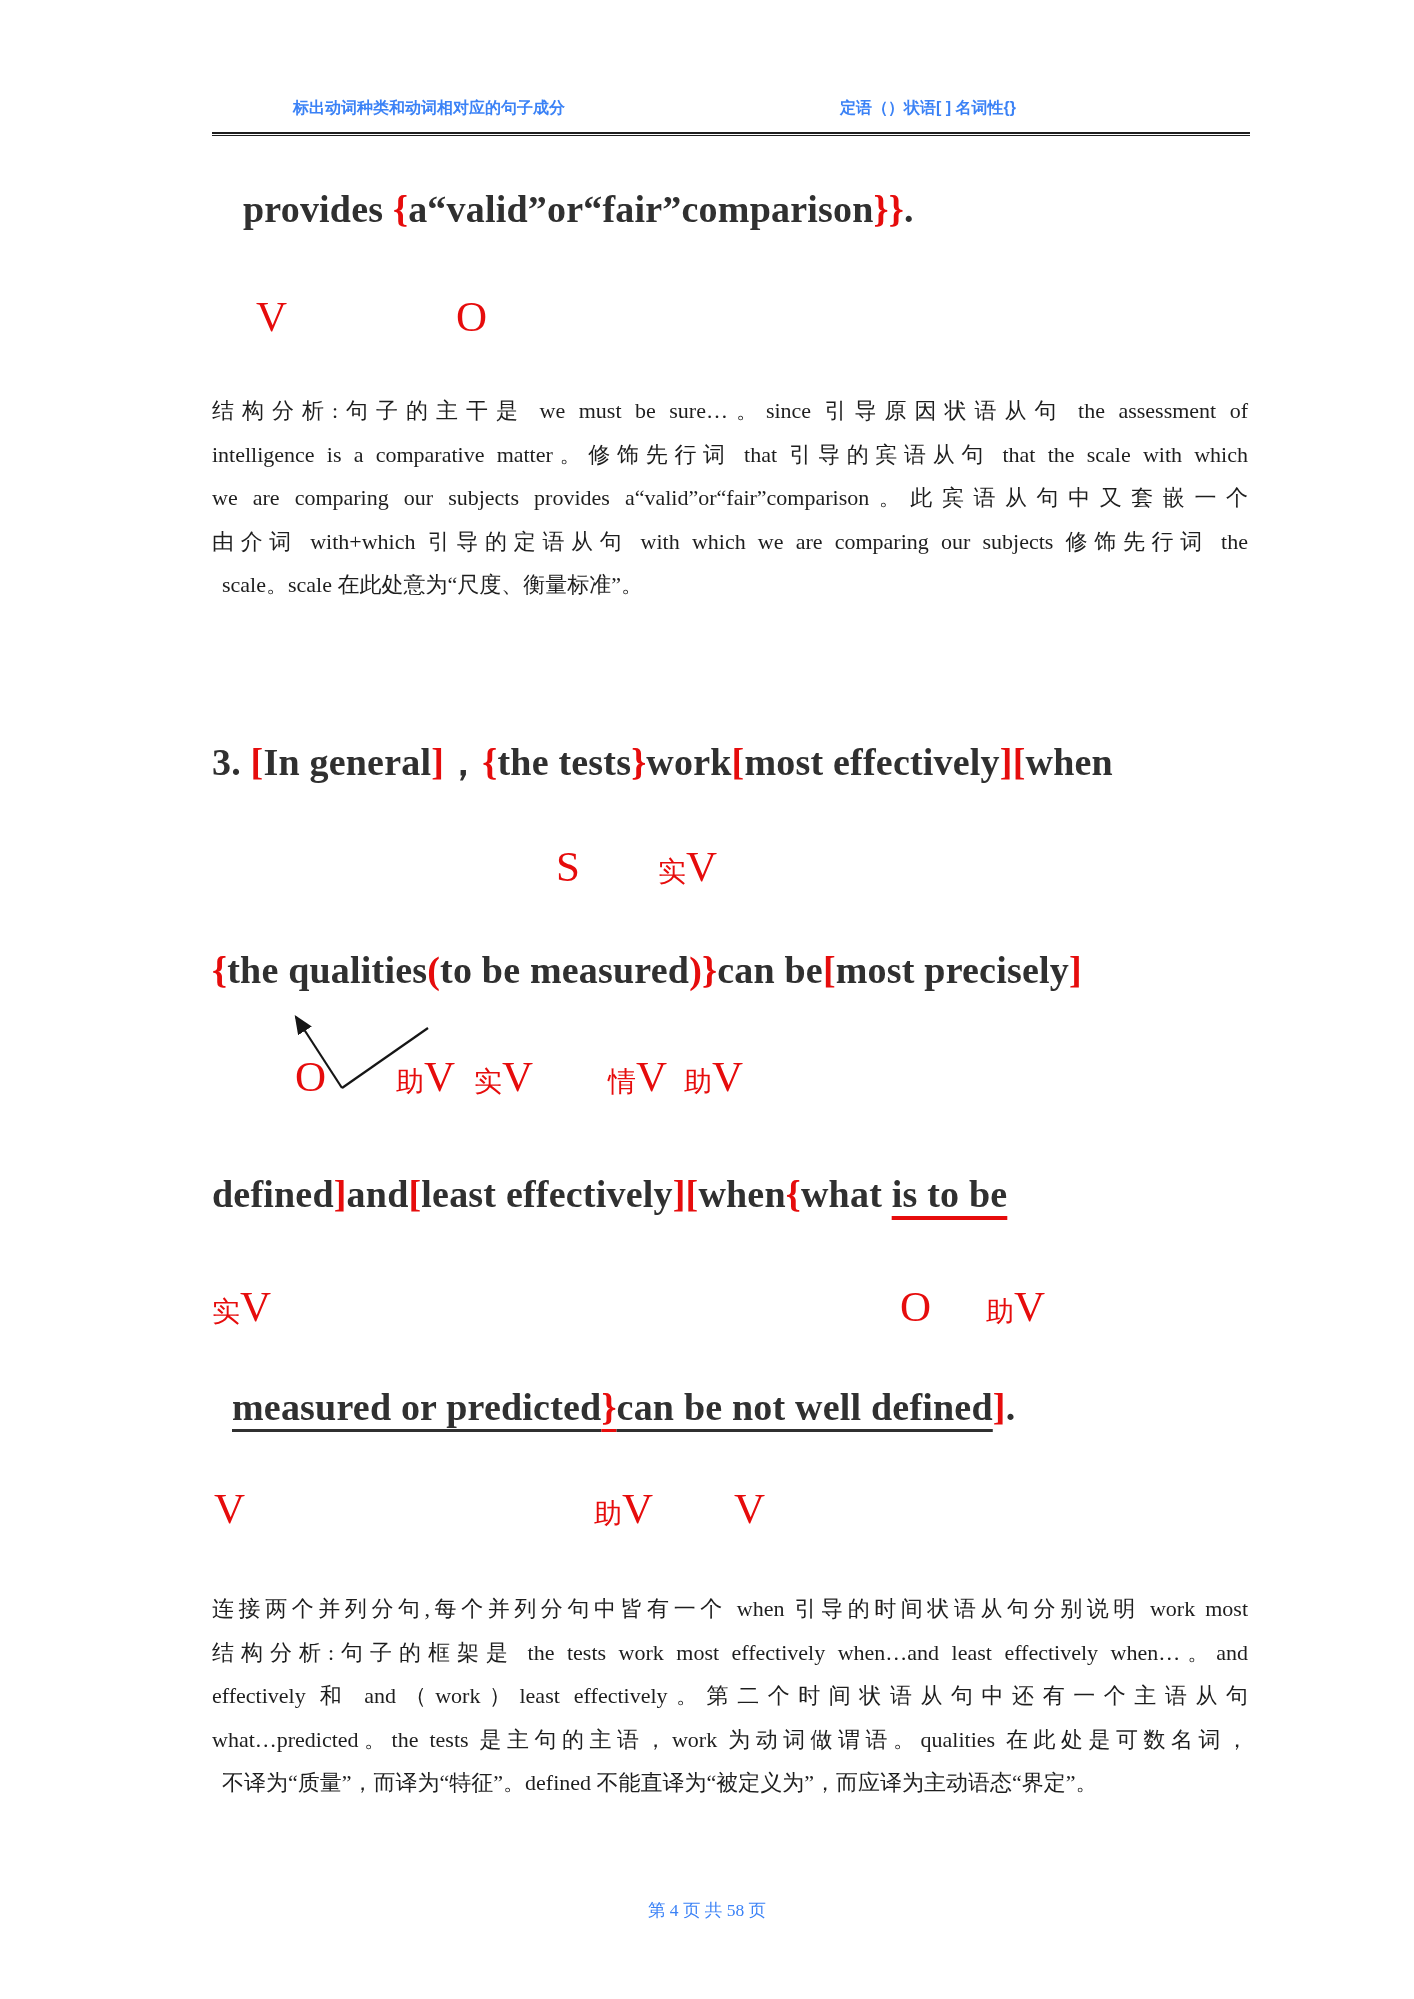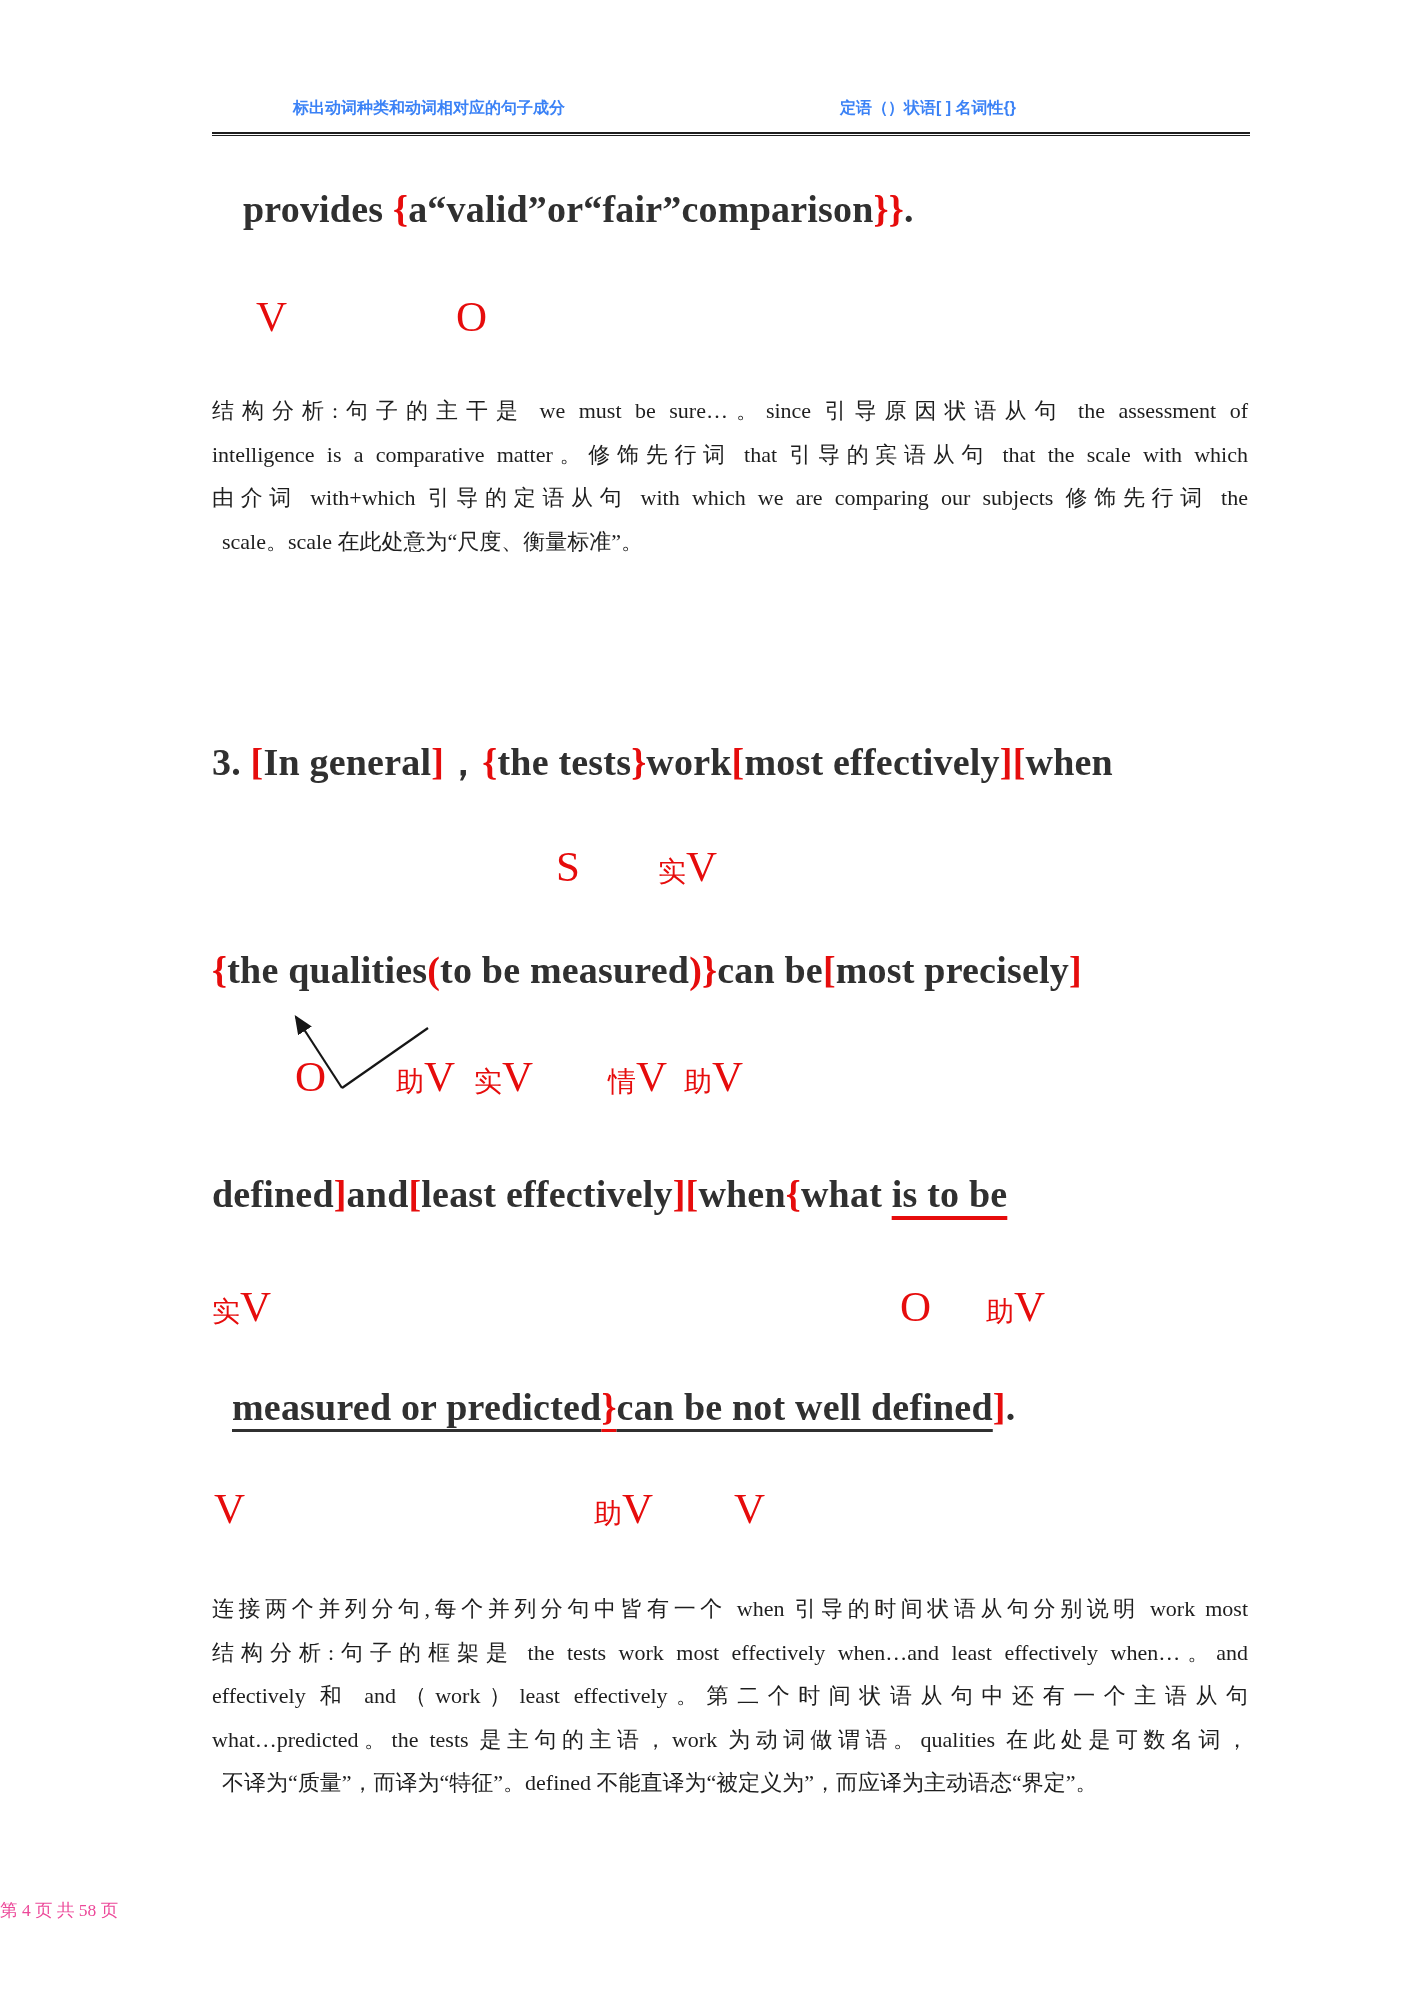--- a/index.html
+++ b/index.html
@@ -39,22 +39,22 @@
   .para{position:absolute;left:212px;width:1036px;color:var(--body-ink);
         font-size:22px;}
   .pline{height:43.5px;line-height:43.5px;white-space:nowrap;
          text-align:justify;text-align-last:justify;}
   .pline.short{text-align-last:left;margin-left:10px;}
 
   
   .arrows{position:absolute;left:270px;top:1000px;width:170px;height:95px;}
 
   
-  .footer{position:absolute;left:0;right:0;top:1898px;
-          font-size:17.5px;color:#ec4899;}
+  .footer{position:absolute;left:0;right:0;top:1898px;text-align:center;
+          font-size:17.5px;color:#3b82f6;}
 </style>
 </head>
 <body>
 
 <div class="page">
 
   <div class="hdr-text hdr-left">标出动词种类和动词相对应的句子成分</div>
   <div class="hdr-text hdr-right">定语（）状语[ ] 名词性{}</div>
   <div class="hdr-rule"></div>
 
@@ -63,20 +63,21 @@
   <span class="glabel" style="left:256px;top:292px;">
     <span class="pre"></span><span class="main">V</span>
   </span>
   <span class="glabel" style="left:456px;top:292px;">
     <span class="pre"></span><span class="main">O</span>
   </span>
 
   <div class="para" style="top:389px;">
     <div class="pline">结构分析:句子的主干是 we must be sure…。since 引导原因状语从句 the assessment of</div>
     <div class="pline">intelligence is a comparative matter。修饰先行词 that 引导的宾语从句 that the scale with which</div>
+    <div class="pline">we are comparing our subjects provides a“valid”or“fair”comparison。此宾语从句中又套嵌一个</div>
     <div class="pline">由介词 with+which 引导的定语从句 with which we are comparing our subjects 修饰先行词 the</div>
     <div class="pline short">scale。scale 在此处意为“尺度、衡量标准”。</div>
   </div>
 
   <div class="bigline" style="left:212px;top:737px;"><span>3. </span><span class="seg-r">[</span><span>In general</span><span class="seg-r">]</span><span>，</span><span class="seg-r">{</span><span>the tests</span><span class="seg-r">}</span><span>work</span><span class="seg-r">[</span><span>most effectively</span><span class="seg-r">][</span><span>when</span></div>
 
   <span class="glabel" style="left:556px;top:842px;">
     <span class="pre"></span><span class="main">S</span>
   </span>
   <span class="glabel" style="left:658px;top:842px;">

